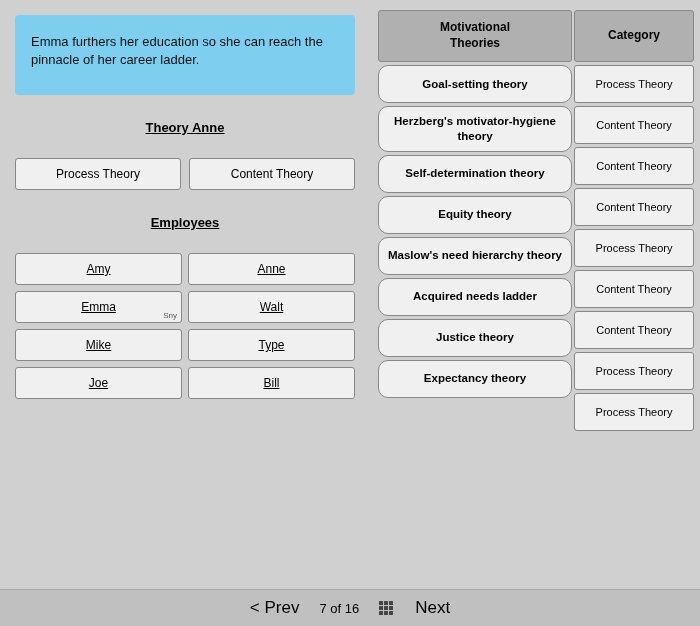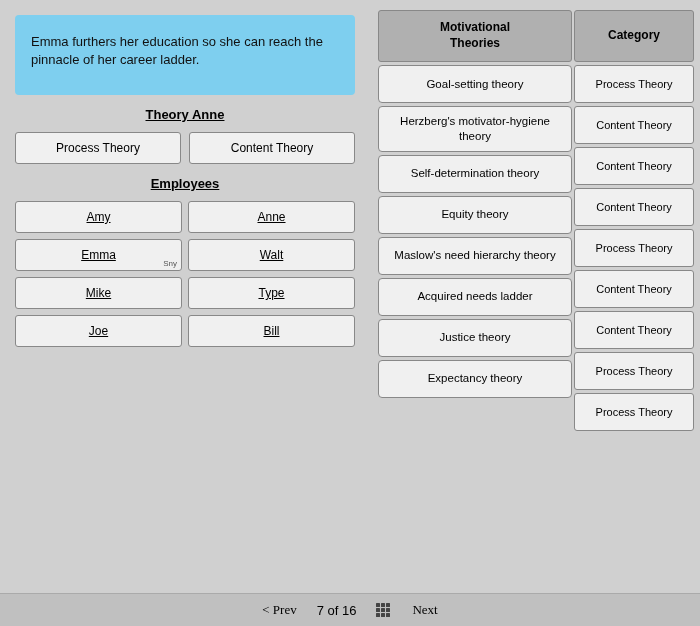--- a/index.html
+++ b/index.html
@@ -18,21 +18,21 @@
       flex: 1;
       overflow: hidden;
     }
 
     
     .left-panel {
       width: 370px;
       padding: 15px 15px 10px 15px;
       display: flex;
       flex-direction: column;
-      gap: 8px;
+      gap: 21px;
       flex-shrink: 0;
     }
 
     .scenario-box {
       background: #7ecfef;
       border-radius: 4px;
       padding: 18px 16px;
       font-size: 13px;
       color: #111;
       line-height: 1.4;
@@ -127,30 +127,31 @@
       min-height: 52px;
       display: flex;
       align-items: center;
       justify-content: center;
       line-height: 1.3;
     }
 
     .theory-cell {
       border: 1px solid #888;
       background: #f0f0f0;
-      border-radius: 4px;
+      border-radius: 10px;
       padding: 7px 6px;
       text-align: center;
       font-size: 11.5px;
       min-height: 38px;
       display: flex;
       align-items: center;
       justify-content: center;
       line-height: 1.3;
       cursor: pointer;
+      font-weight: bold;
     }
 
     .category-col {
       width: 120px;
       flex-shrink: 0;
       display: flex;
       flex-direction: column;
       gap: 3px;
     }
 
@@ -177,26 +178,25 @@
       justify-content: center;
       align-items: center;
       gap: 20px;
       padding: 8px 16px;
       font-size: 13px;
     }
 
     .nav-btn {
       background: none;
       border: none;
-      font-size: 13px;
+      font-size: 17px;
       cursor: pointer;
       display: flex;
       align-items: center;
       gap: 4px;
-      font-family: Liberation Serif, serif;
     }
 
     .page-info {
       font-size: 13px;
     }
 
     .grid-icon {
       display: inline-flex;
       gap: 1px;
       flex-wrap: wrap;

